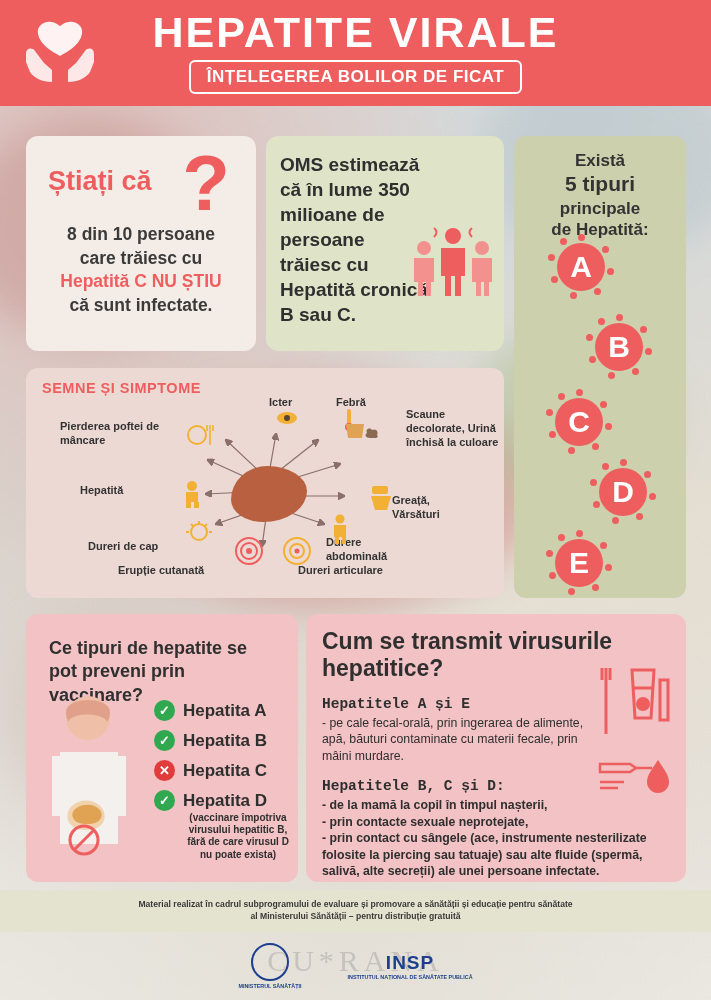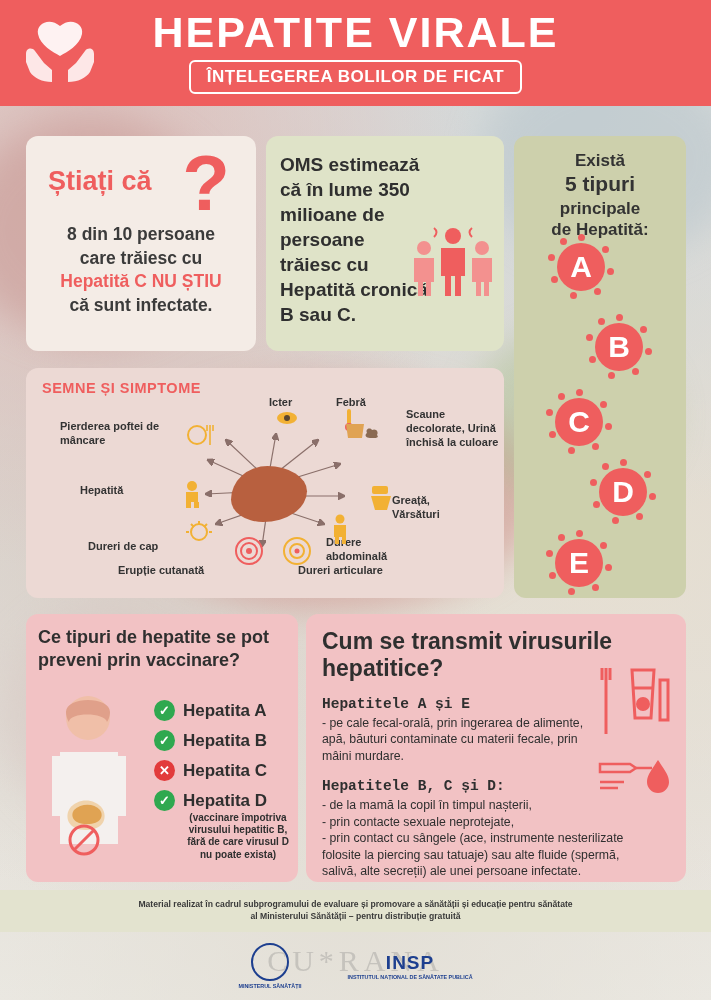--- a/index.html
+++ b/index.html
@@ -199,21 +199,21 @@
     width: 76px; height: 56px;
     background: #b8603f;
     border-radius: 48% 52% 58% 42% / 60% 45% 55% 40%;
   }
 
   
   .p-vacc {
     left: 26px; top: 614px;
     width: 272px; height: 268px;
     background: #f2c2c4;
-    padding: 12px;
+    padding: 23px;
   }
   .vacc-title {
     color: #2f2f2f;
     font-size: 18px;
     font-weight: bold;
     line-height: 1.3;
   }
   .vacc-list {
     position: absolute;
     left: 128px; top: 86px;
@@ -277,21 +277,21 @@
     margin-top: 14px;
     font-family: Liberation Mono, monospace;
   }
   .trans-p {
     color: #2f2f2f;
     font-size: 12.3px;
     line-height: 1.34;
     margin-top: 3px;
     width: 278px;
   }
-  .trans-p.wide { width: 348px; }
+  .trans-p.wide { width: 348px; font-weight: bold; }
   .trans-icons1 {
     position: absolute;
     right: 14px; top: 52px;
     width: 74px; height: 72px;
   }
   .trans-icons2 {
     position: absolute;
     right: 16px; top: 140px;
     width: 72px; height: 46px;
   }

